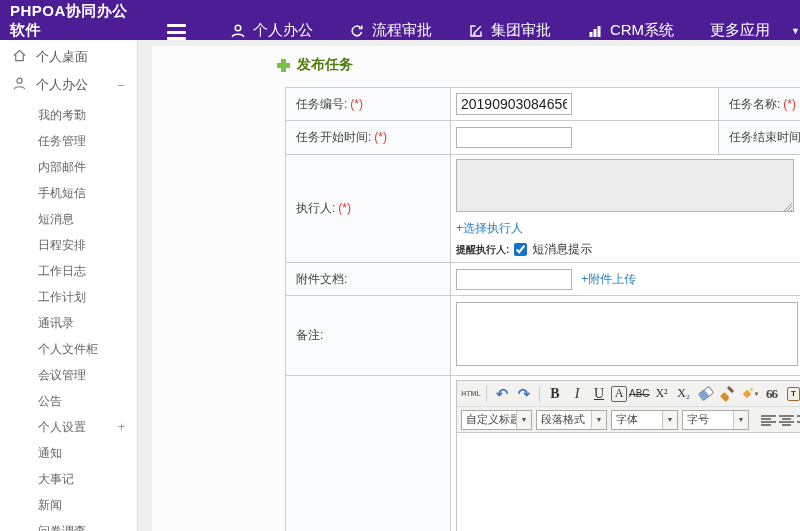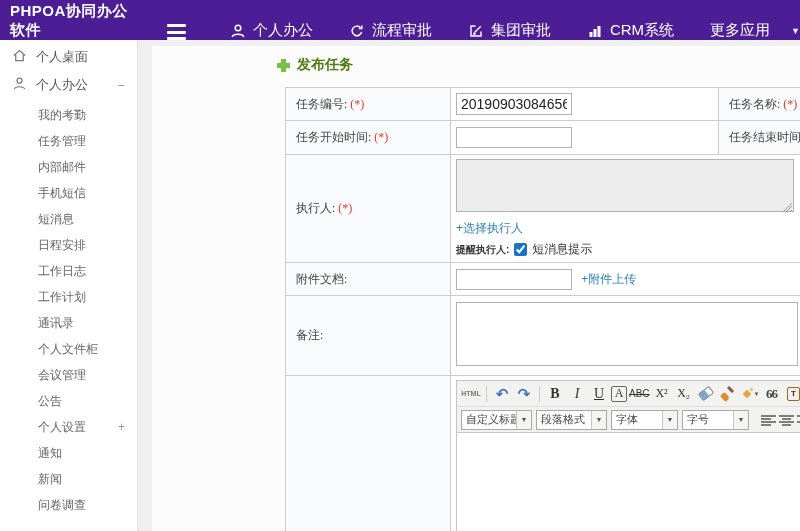--- a/index.html
+++ b/index.html
@@ -39,21 +39,21 @@
   .page-title h1 { font-size:14px; font-weight:bold; color:#4d7c0f; }
   .plus-icon { width:13px; height:13px; display:inline-block;
     background:
       linear-gradient(#77c243,#77c243) center/13px 5px no-repeat,
       linear-gradient(#77c243,#77c243) center/5px 13px no-repeat;
     filter: drop-shadow(0 0 .5px #4f8c25);
   }
   
   table.form { border-collapse:collapse; table-layout:fixed; width:866px; margin:13px 0 0 133px; background:#fff; }
   table.form td { border:1px solid #cccccc; font-size:12px; color:#444; vertical-align:middle; }
-  td.lbl { background:#fafbfc; padding-left:10px;font-family:Liberation Serif, serif; }
+  td.lbl { background:#fafbfc; padding-left:10px; }
   td.fld { padding:4px 5px; }
   .req { color:#e23b2e; margin-left:3px; font-style:normal; }
   input.txt { height:22px; width:116px; border:1px solid #b2b2b2; background:#fff; padding:1px 4px; font-size:14px; color:#222; font-family:inherit; }
   input.txt.sm { height:21px; font-size:12px; }
   .ta-wrap { position:relative; display:inline-block; }
   textarea.gray { width:338px; height:53px; background:#ececec; border:1px solid #b2b2b2; resize:none; }
   .ta-handle { position:absolute; right:2px; bottom:3px; width:9px; height:9px;
     background: linear-gradient(135deg, transparent 0 45%, #999 45% 52%, transparent 52% 65%, #999 65% 72%, transparent 72% 85%, #999 85% 92%, transparent 92%); }
   textarea.white { width:342px; height:64px; background:#fff; border:1px solid #b2b2b2; resize:none; }
   a.blue-link { color:#2e82c4; font-size:12px; text-decoration:none; cursor:pointer; }
@@ -215,20 +215,23 @@
         <span>公告</span>
       </li>
     <li>
       <span>个人设置</span>
       <span class="toggle">+</span>
     </li>
     <li>
         <span>通知</span>
       </li>
     <li>
+        <span>大事记</span>
+      </li>
+    <li>
         <span>新闻</span>
       </li>
     <li>
         <span>问卷调查</span>
       </li>
   </ul>
 </aside>
 
 <main class="panel">
   <div class="page-title">

